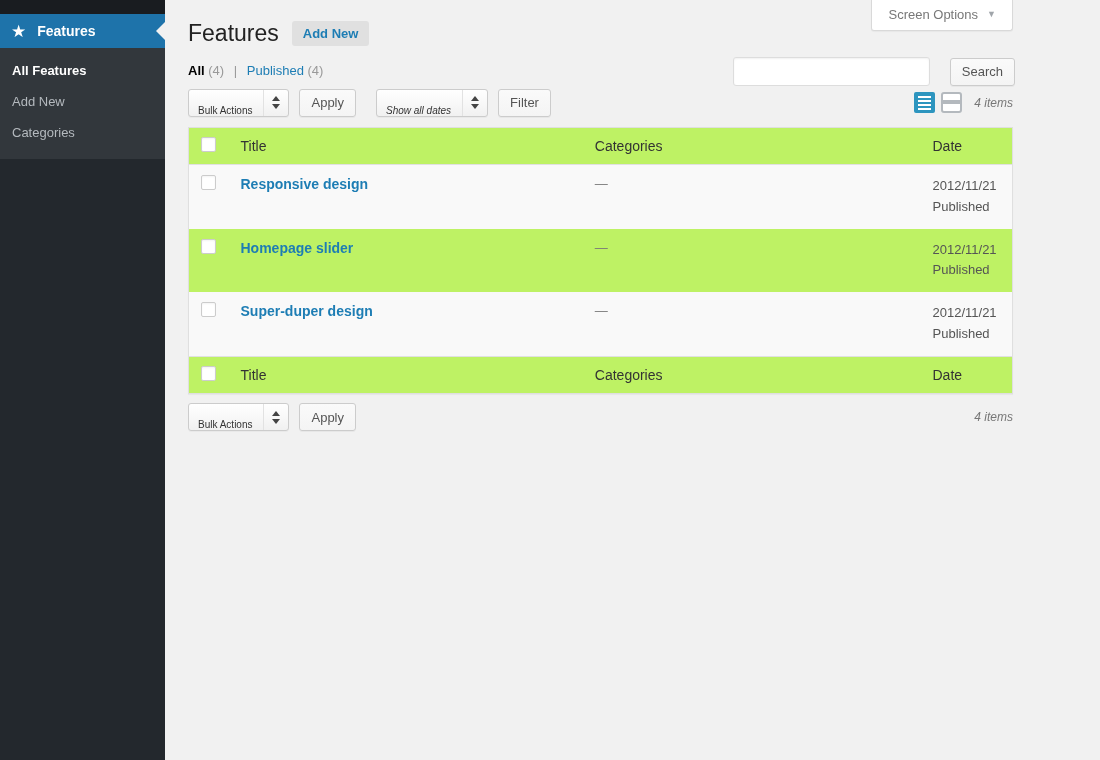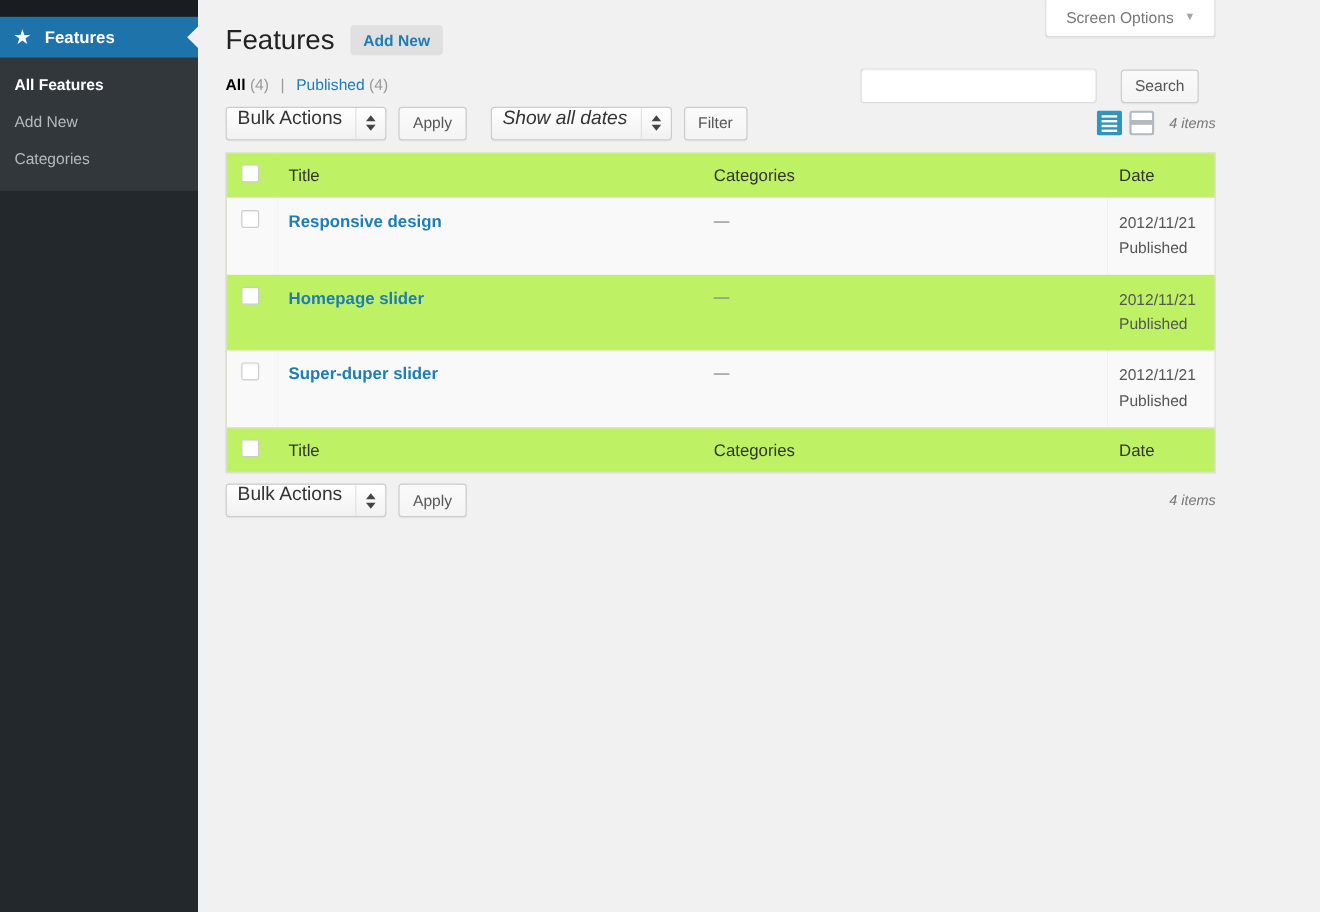--- a/index.html
+++ b/index.html
@@ -35,21 +35,21 @@
 
   .screen-options {
     position:absolute; top:0; right:12px; z-index:5;
     background:#fff; border:1px solid #d9d9d9; border-top:none;
     border-radius:0 0 3px 3px; padding:7px 16px 8px;
     font-size:13px; color:#777; display:flex; align-items:center; gap:9px; cursor:pointer;
     box-shadow:0 1px 1px rgba(0,0,0,.04);
   }
   .so-caret { font-size:9px; color:#a0a5aa; line-height:1; }
 
-  .search-box { position:absolute; top:57px; right:26px; display:flex; gap:20px; align-items:center; }
+  .search-box { position:absolute; top:57px; right:10px; display:flex; gap:20px; align-items:center; }
   .search-input {
     width:197px; height:29px; border:1px solid #ddd; border-radius:3px; background:#fff;
     padding:0 6px; font-size:13px; color:#333; box-shadow:inset 0 1px 2px rgba(0,0,0,.06);
     font-family:inherit;
   }
 
   .wrap { padding:0 12px 0 23px; }
 
   .h1-row { display:flex; align-items:center; gap:13px; padding-top:19px; }
   h1.page-title { font-size:23px; font-weight:400; color:#222; margin:0; line-height:29px; }
@@ -63,23 +63,23 @@
   .subsubsub .current-view { color:#000; font-weight:700; text-decoration:none; cursor:pointer; }
   .subsubsub .link-view { color:#1d7db4; text-decoration:none; cursor:pointer; }
   .subsubsub .count { color:#999; font-weight:400; }
   .subsubsub .sep { margin:0 6px; color:#999; }
 
   .tablenav { margin-top:10px; display:flex; align-items:center; justify-content:space-between; height:29px; }
   .tablenav-left { display:flex; align-items:center; gap:10px; }
   .tablenav-right { display:flex; align-items:center; gap:6px; }
 
   .wp-select {
-    display:inline-flex; align-items:flex-start; height:28px;
+    display:inline-flex; align-items:flex-end; height:28px;
     background:linear-gradient(#ffffff,#f1f1f1); border:1px solid #ccc; border-radius:3px;
-    padding:0 0 0 9px; font-size:16px; color:#333; cursor:pointer;
+    padding:0 0 0 9px; font-size:10px; color:#333; cursor:pointer;
     box-shadow:0 1px 0 rgba(0,0,0,.03);
   }
   .sel-arrows {
     display:flex; flex-direction:column; align-items:center; gap:3px; justify-content:center;
     margin-left:11px; padding:0 8px; border-left:1px solid #e2e2e2; height:100%;
   }
   .tri-up { width:0; height:0; border-left:4px solid transparent; border-right:4px solid transparent; border-bottom:5px solid #444; }
   .tri-down { width:0; height:0; border-left:4px solid transparent; border-right:4px solid transparent; border-top:5px solid #444; }
 
   .wp-button {
@@ -231,21 +231,21 @@
           <td class="cb-cell"><span class="checkbox"></span></td>
           <td><a class="row-title">Homepage slider</a></td>
           <td><span class="dash">—</span></td>
           <td>
             <div class="date-line">2012/11/21</div>
             <div class="date-line">Published</div>
           </td>
         </tr>
         <tr class="alternate">
           <td class="cb-cell"><span class="checkbox"></span></td>
-          <td><a class="row-title">Super-duper slider</a></td>
+          <td><a class="row-title">Super-duper design</a></td>
           <td><span class="dash">—</span></td>
           <td>
             <div class="date-line">2012/11/21</div>
             <div class="date-line">Published</div>
           </td>
         </tr>
       </tbody>
       <tfoot>
         <tr>
           <th class="cb-cell"><span class="checkbox"></span></th>

